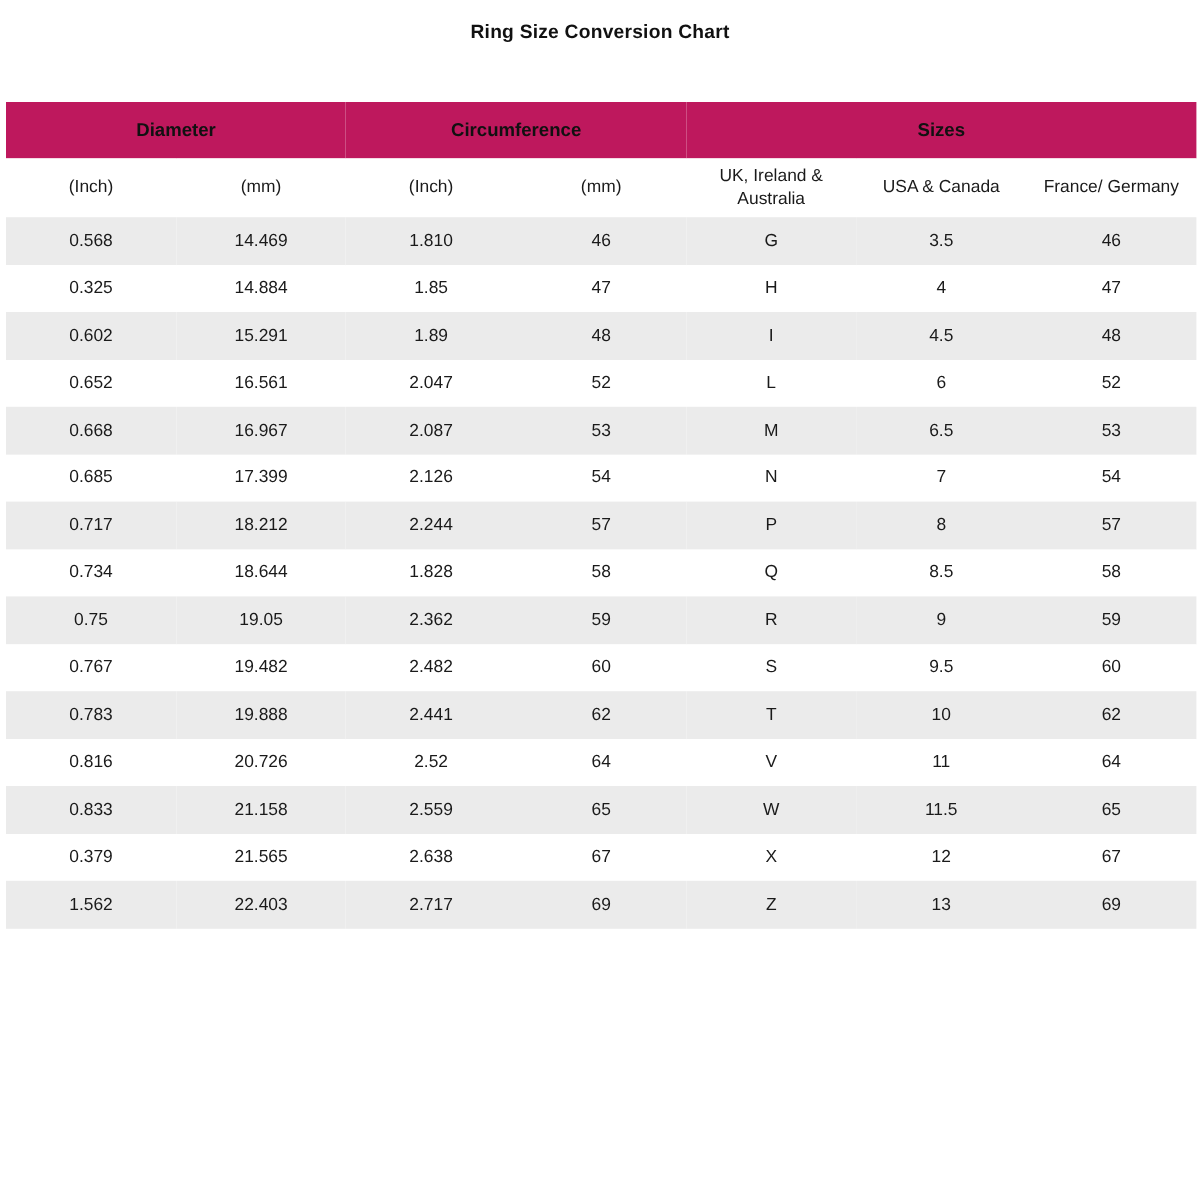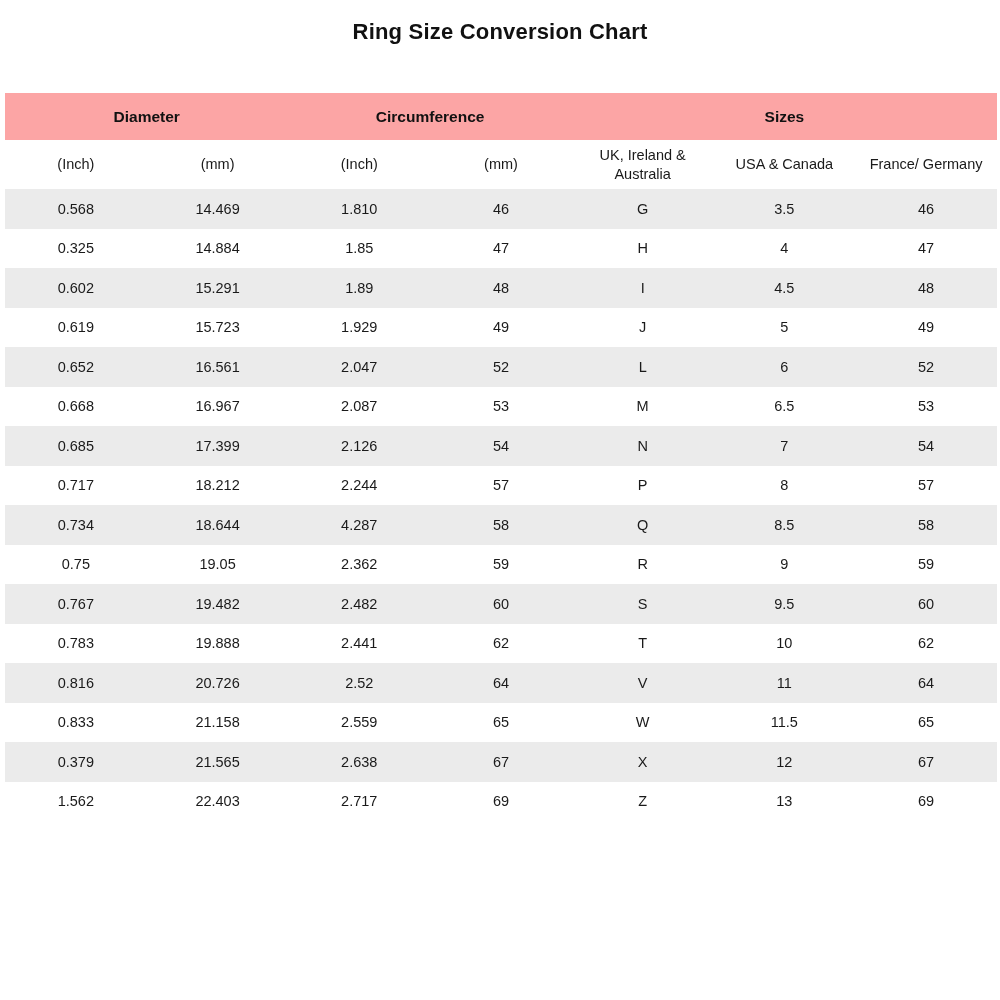--- a/index.html
+++ b/index.html
@@ -6,42 +6,42 @@
   html, body {
     width: 1000px;
     height: 1000px;
     background: #ffffff;
     font-family: "Liberation Sans", sans-serif;
     color: #1a1a1a;
   }
   .page-title {
     padding-top: 19px;
     text-align: center;
-    font-size: 22px;
+    font-size: 16px;
     font-weight: bold;
     letter-spacing: 0.2px;
     color: #111111;
   }
   table.ring-table {
     table-layout: fixed;
     border-collapse: collapse;
     width: 992px;
     margin: 48px 3px 0 5px;
   }
   table.ring-table col { width: 14.2857%; }
   th, td {
     text-align: center;
     vertical-align: middle;
     padding: 0 6px;
     font-size: 14.5px;
     font-weight: normal;
     line-height: 1.25;
   }
   tr.group-header-row th {
-    background: #fca5a5;
+    background: #be185d;
     font-weight: bold;
     font-size: 15.5px;
     height: 47px;
     color: #111111;
   }
   tr.column-header-row th {
     background: #ffffff;
     height: 49px;
   }
   tbody td { height: 39.5px; }
@@ -101,29 +101,20 @@
       <tr>
         <td>0.602</td>
         <td>15.291</td>
         <td>1.89</td>
         <td>48</td>
         <td>I</td>
         <td>4.5</td>
         <td>48</td>
       </tr>
       <tr>
-        <td>0.619</td>
-        <td>15.723</td>
-        <td>1.929</td>
-        <td>49</td>
-        <td>J</td>
-        <td>5</td>
-        <td>49</td>
-      </tr>
-      <tr>
         <td>0.652</td>
         <td>16.561</td>
         <td>2.047</td>
         <td>52</td>
         <td>L</td>
         <td>6</td>
         <td>52</td>
       </tr>
       <tr>
         <td>0.668</td>
@@ -148,21 +139,21 @@
         <td>18.212</td>
         <td>2.244</td>
         <td>57</td>
         <td>P</td>
         <td>8</td>
         <td>57</td>
       </tr>
       <tr>
         <td>0.734</td>
         <td>18.644</td>
-        <td>4.287</td>
+        <td>1.828</td>
         <td>58</td>
         <td>Q</td>
         <td>8.5</td>
         <td>58</td>
       </tr>
       <tr>
         <td>0.75</td>
         <td>19.05</td>
         <td>2.362</td>
         <td>59</td>

